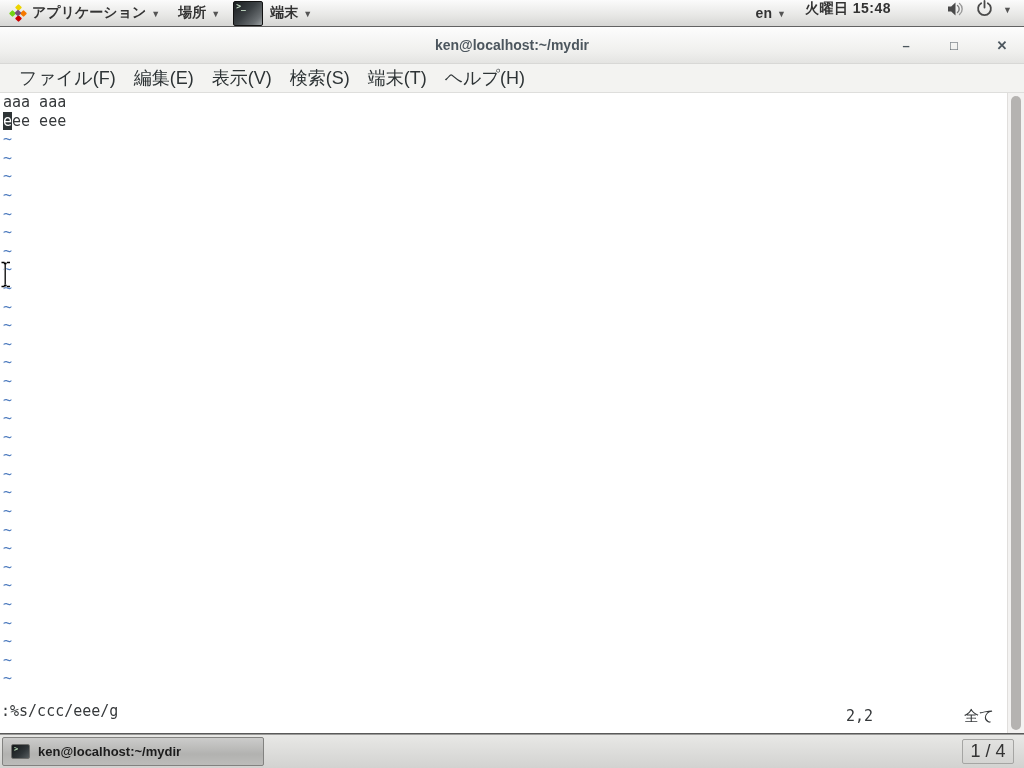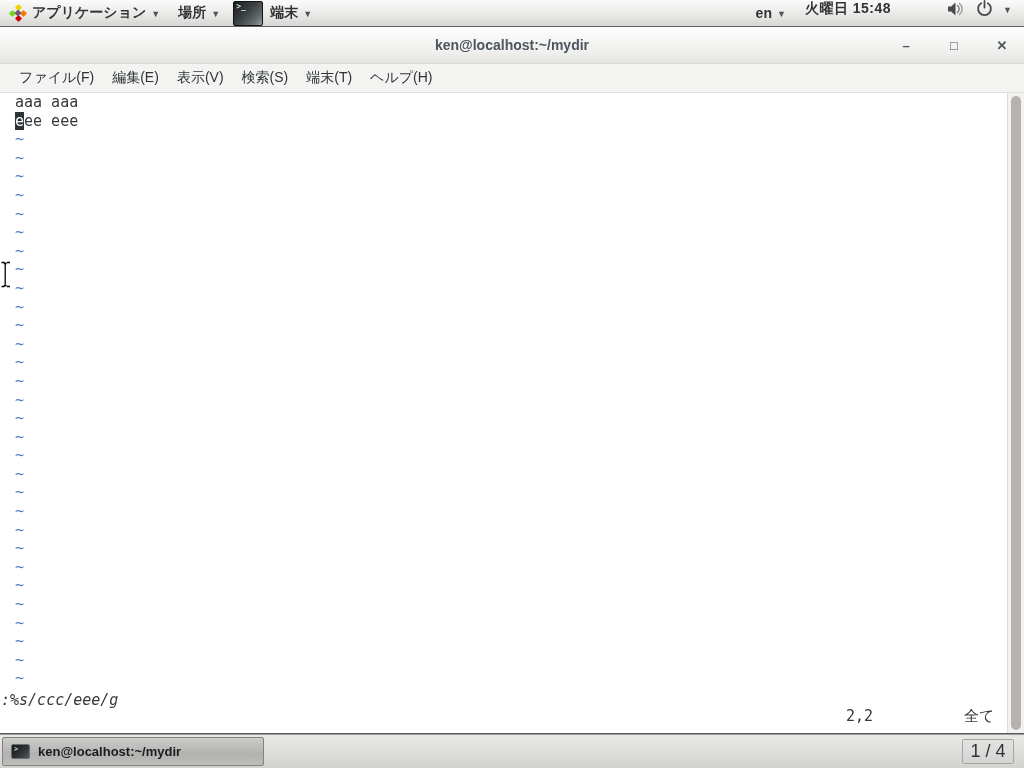--- a/index.html
+++ b/index.html
@@ -47,35 +47,35 @@
   .title { font-size:14px; font-weight:700; color:#4c565e; }
   .win-controls {
     position:absolute; right:8px; top:0; height:100%;
     display:flex; align-items:center; gap:20px;
     color:#4c565e; font-size:13px; font-weight:700;
   }
   .win-btn { width:28px; height:24px; display:flex; align-items:center; justify-content:center; cursor:default; }
   .menubar {
     height:29px; background:#f3f3f1; border-bottom:1px solid #dededc;
     display:flex; align-items:center; padding-left:10px;
-    font-size:14px; font-weight:400; color:#2e3436;
+    font-size:18px; font-weight:400; color:#2e3436;
   }
   .menu-item { padding:3px 9px; cursor:default; }
 
   
   .content {
     position:relative; height:640px;
     font-family:"DejaVu Sans Mono", monospace;
     font-size:15px; line-height:18.6px; color:#36393b;
-    padding-left:15px; overflow:hidden; background:#fff;
+    padding-left:3px; overflow:hidden; background:#fff;
   }
   .vimline { height:18.6px; white-space:pre; }
   .tilde { color:#4f7cbf; }
   .block-cursor { background:#2e3436; color:#ffffff; }
-  .cmdline { position:absolute; left:1px; bottom:23px;font-style:italic; }
+  .cmdline { position:absolute; left:1px; bottom:12px; }
   .ruler   { position:absolute; left:846px; bottom:7px; }
   .scrollpos { position:absolute; left:964px; bottom:7px; }
 
   
   .scrollbar {
     position:absolute; top:0; right:0; width:17px; height:100%;
     background:#f3f2f1; border-left:1px solid #e0dedc;
   }
   .scroll-thumb {
     position:absolute; top:3px; bottom:3px; left:3px; width:10px;

